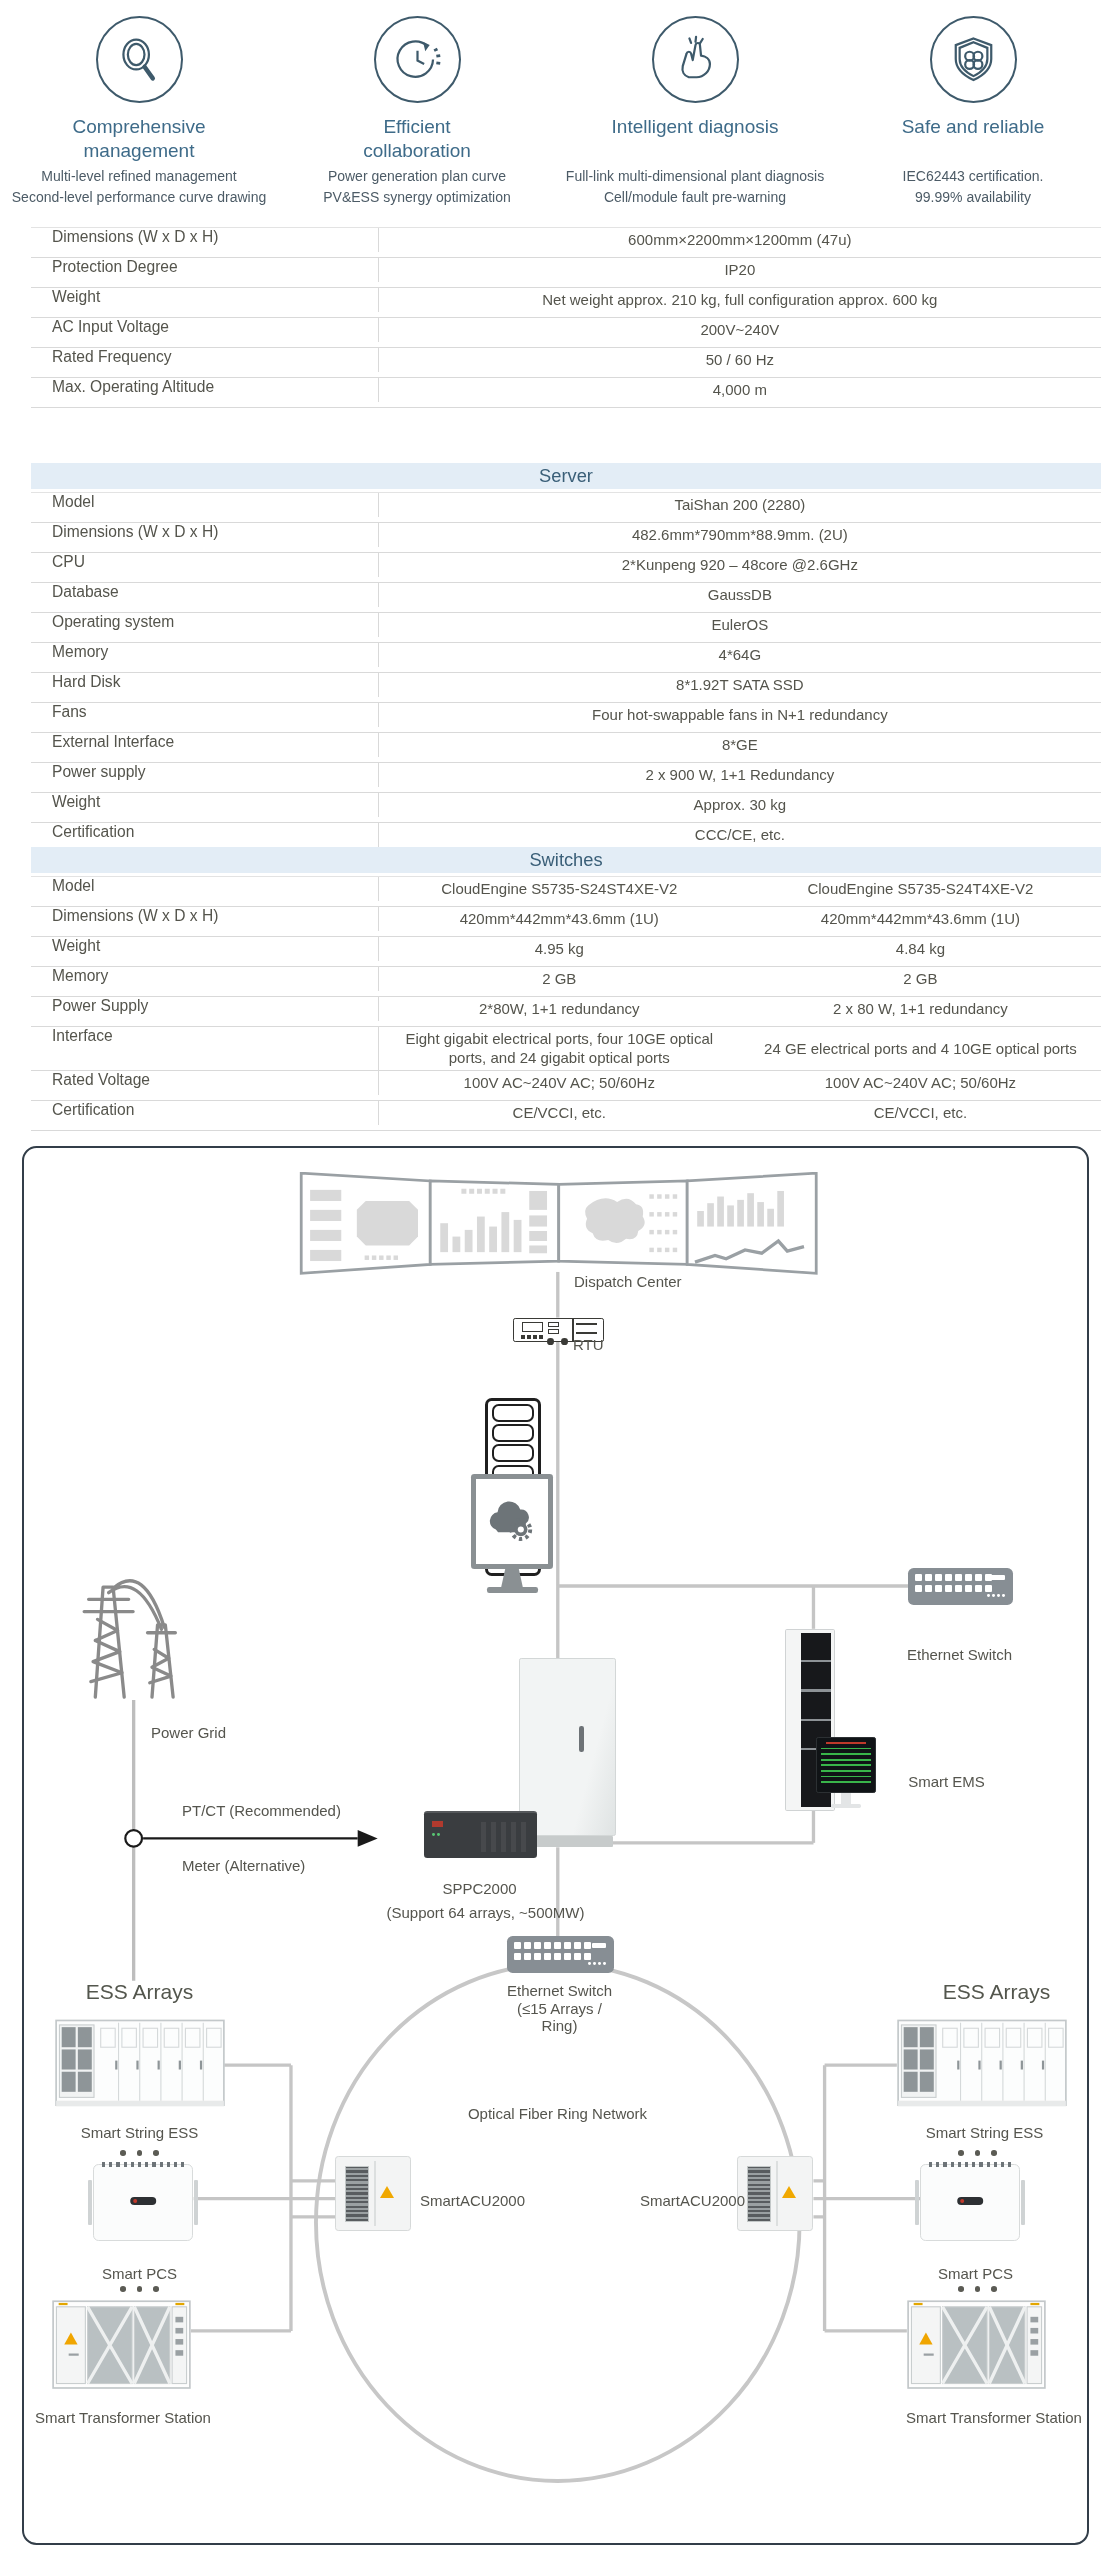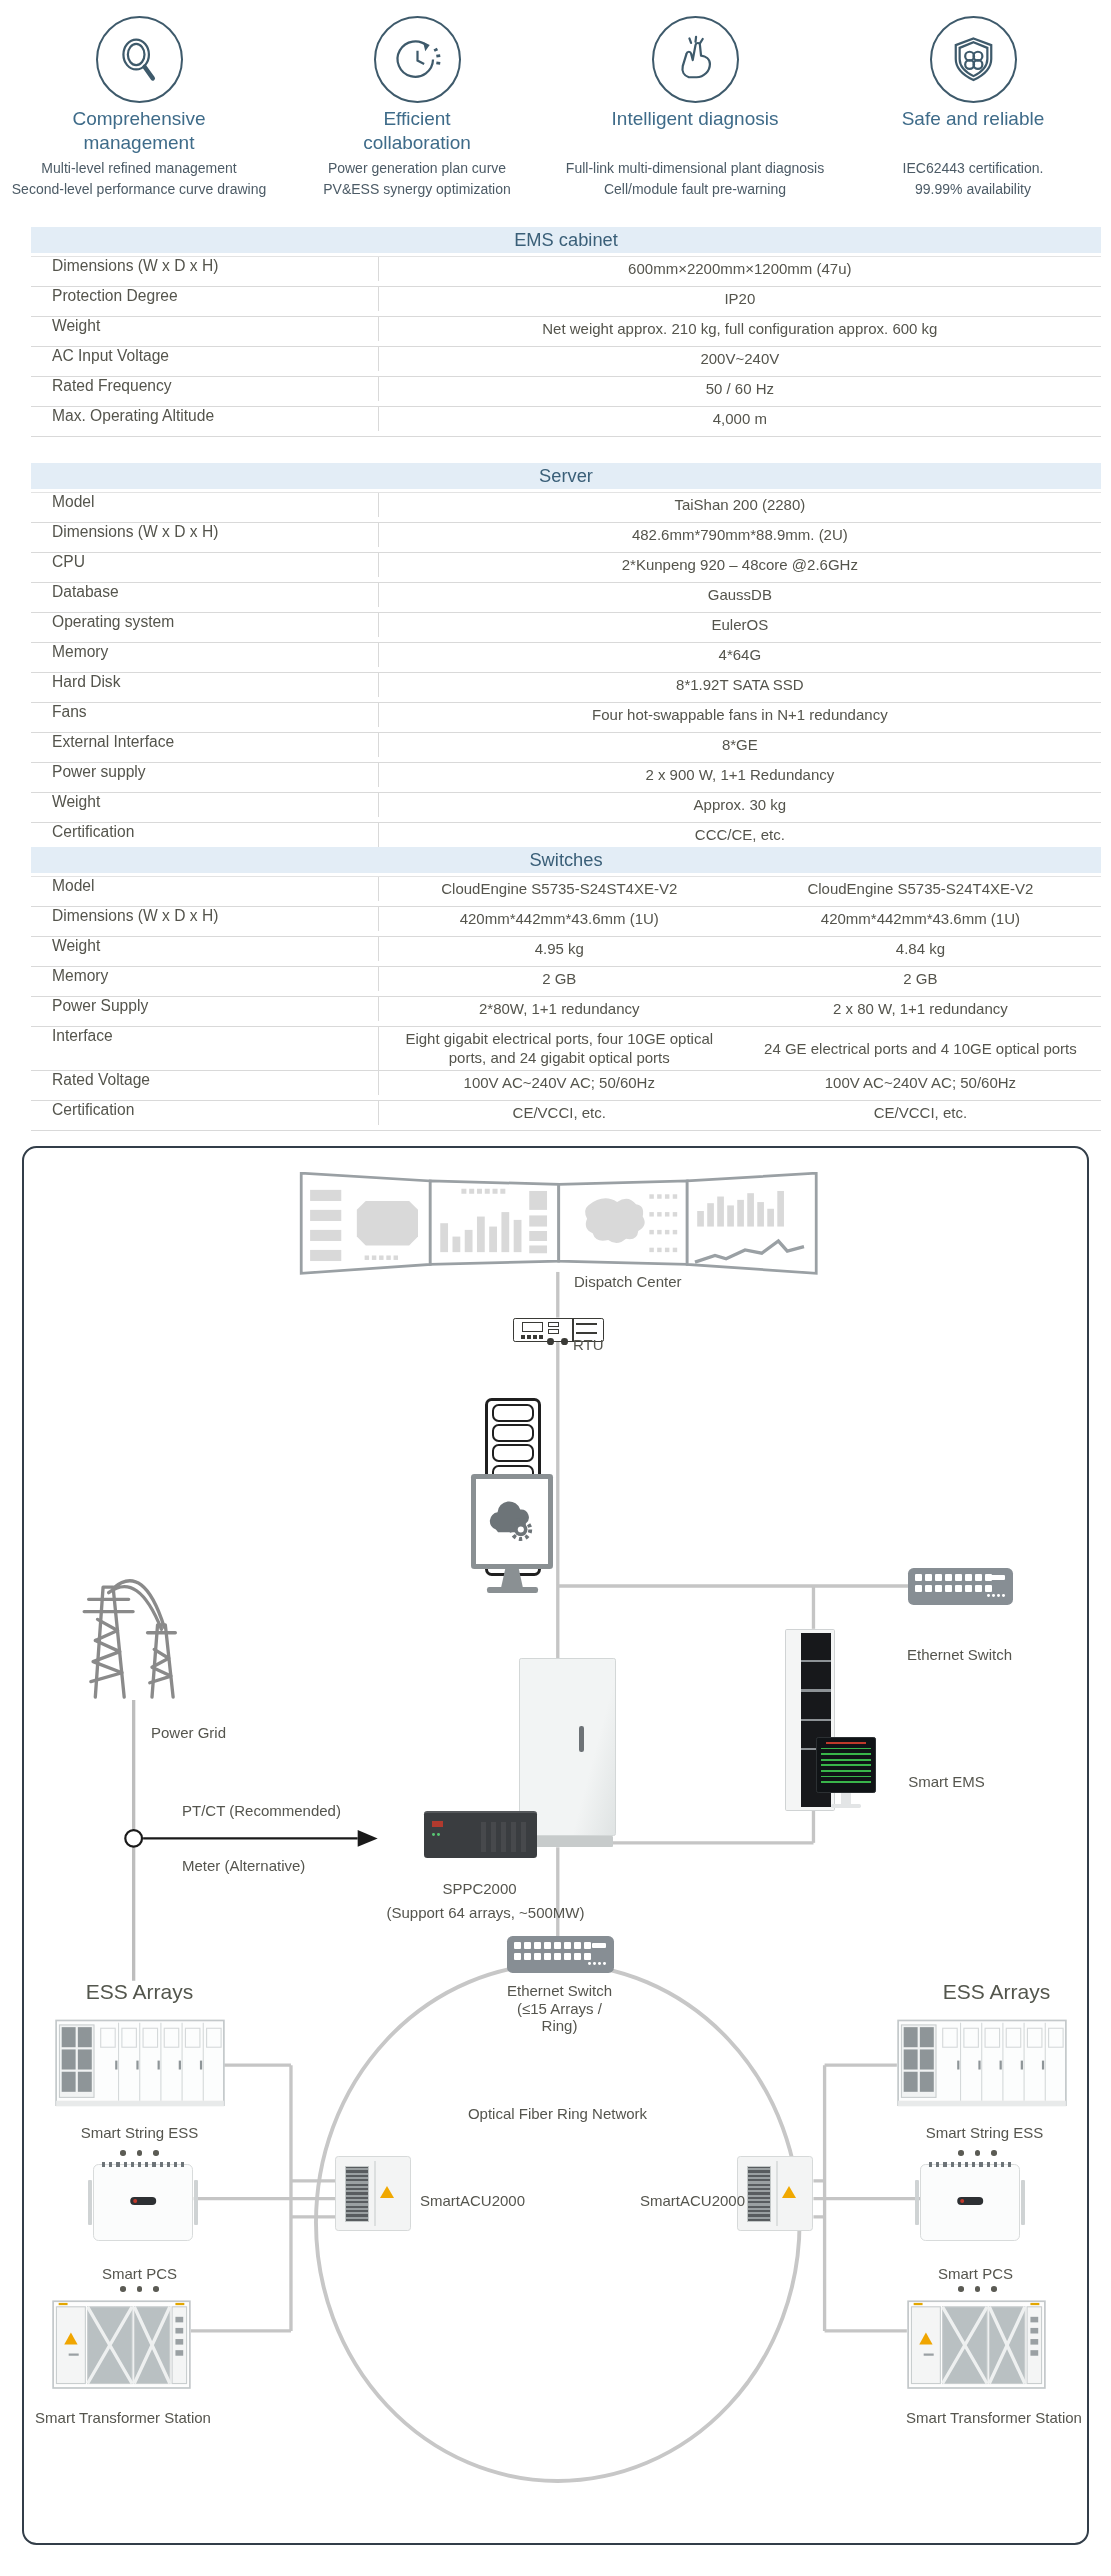--- a/index.html
+++ b/index.html
@@ -2,21 +2,21 @@
 <html style="font-size:9px"><head>
 <meta charset="utf-8">
 <style>
   html,body{margin:0;padding:0;background:#ffffff;}
   body{width:1112px;height:2576px;position:relative;font-family:"Liberation Sans","DejaVu Sans",sans-serif;overflow:hidden;}
 
   
   #features{position:absolute;left:0;top:15.6px;width:1112px;display:flex;}
   .feat{width:278px;display:flex;flex-direction:column;align-items:center;}
   .feat-circle{width:83px;height:83px;border:2.8px solid #3e5a6b;border-radius:50%;display:flex;align-items:center;justify-content:center;}
-  .feat-title{margin-top:4px;height:51px;width:178px;text-align:center;font-size:19px;line-height:24.5px;color:#3e6b89;font-weight:500;}
+  .feat-title{margin-top:12px;height:51px;width:178px;text-align:center;font-size:19px;line-height:24.5px;color:#3e6b89;font-weight:500;}
   .feat-desc{font-size:14px;line-height:21px;color:#4c5b66;text-align:center;white-space:nowrap;}
 
   
   .spec-table{position:absolute;left:31px;width:1070px;}
   .tbl-head{height:26px;background:#e3edf6;color:#3a5f78;font-size:18.3px;display:flex;align-items:center;justify-content:center;margin-bottom:2.8px;}
   .tbl-row{display:flex;min-height:29px;border-bottom:1.1px solid #d9d9d9;align-items:flex-start;}
   .tbl-row:first-child{border-top:0.6px solid #e3e3e3;}
   .tbl-label{width:347px;display:flex;align-items:center;padding-left:21px;box-sizing:border-box;font-size:15.6px;color:#54544c;}
   .tbl-vals{width:723px;border-left:1.1px solid #d9d9d9;display:flex;}
   .tbl-val{flex:1;display:flex;align-items:center;justify-content:center;text-align:center;font-size:15px;color:#54544c;line-height:19.5px;padding:2.2px 7.8px;box-sizing:border-box;}
@@ -148,21 +148,20 @@
           <circle cx="54" cy="55" r="8"></circle>
       </svg>
     </div>
     <div class="feat-title">Safe and reliable</div>
     <div class="feat-desc">IEC62443 certification.</div>
     <div class="feat-desc">99.99% availability</div>
   </div>
 </div>
 
 <div class="spec-table" id="table-ems">
-  <div class="tbl-head">EMS cabinet</div>
   <div class="tbl-body">
       <div class="tbl-row">
         <div class="tbl-label">Dimensions (W x D x H)</div>
         <div class="tbl-vals">
           <div class="tbl-val">600mm×2200mm×1200mm (47u)</div>
         </div>
       </div>
       <div class="tbl-row">
         <div class="tbl-label">Protection Degree</div>
         <div class="tbl-vals">

